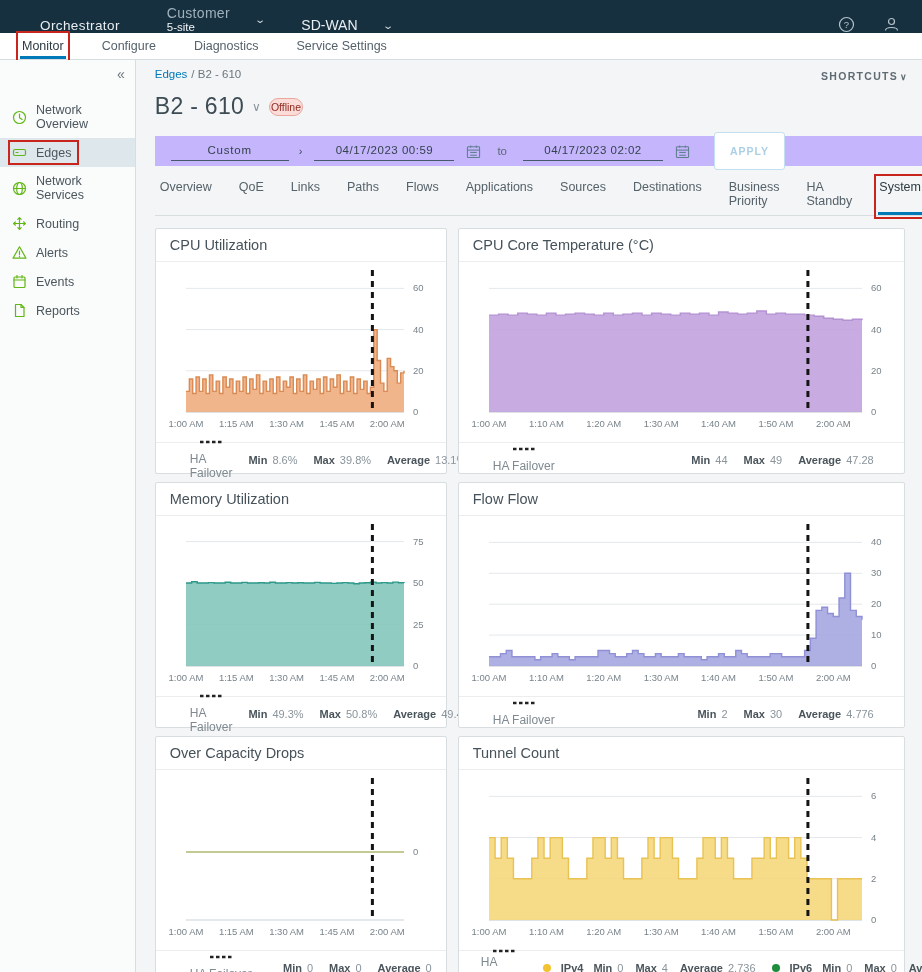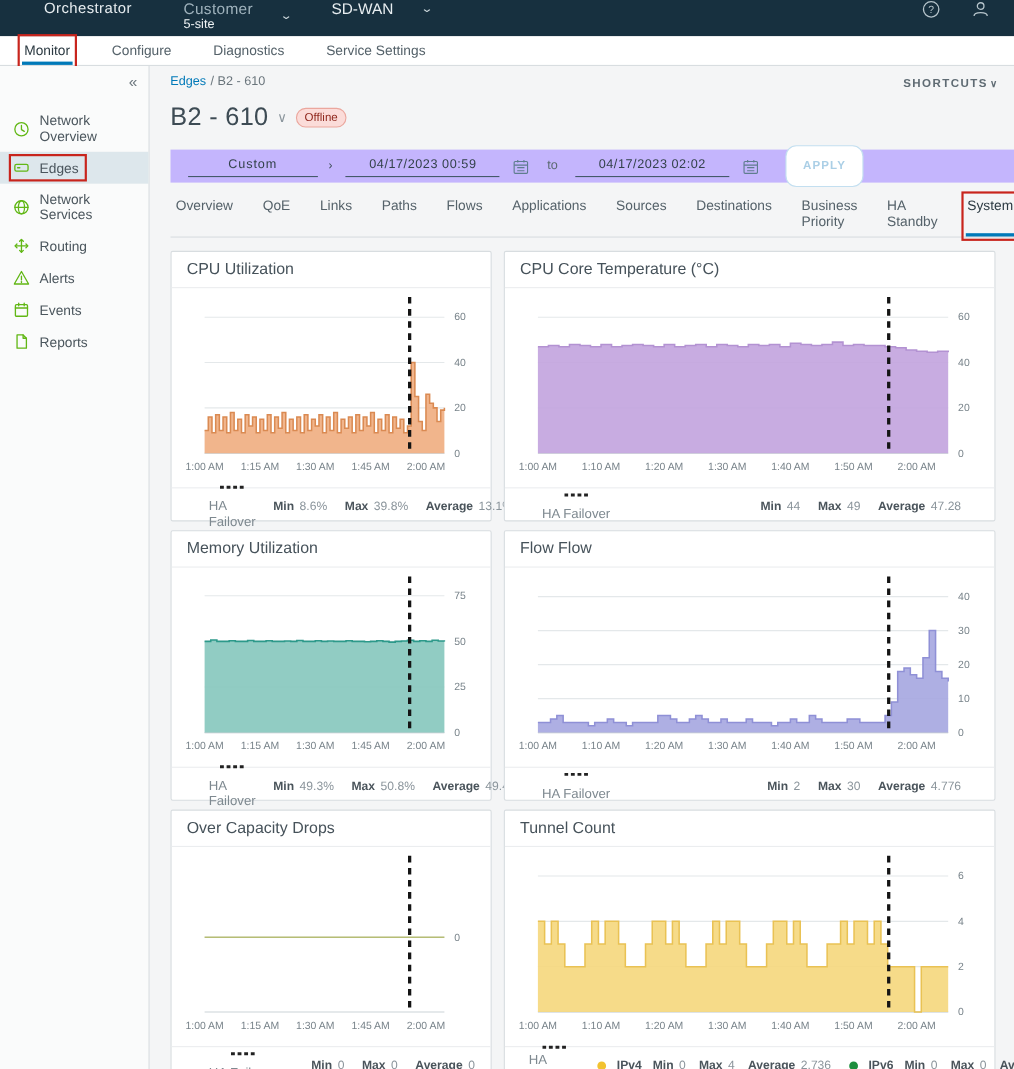--- a/index.html
+++ b/index.html
@@ -1,21 +1,21 @@
 <!DOCTYPE html>
 <html><head>
 <meta charset="utf-8">
 <style>
   * { margin:0; padding:0; box-sizing:border-box; }
   html,body { width:922px; height:972px; overflow:hidden; background:#f4f5f6;
     font-family:"Liberation Sans", sans-serif; color:#3d4b54; }
   .app { position:relative; width:922px; height:972px; }
 
   
-  .topbar { height:33px; background:#17303f; display:flex; align-items:flex-start; color:#e8eef1; }
+  .topbar { height:33px; background:#17303f; display:flex; align-items:flex-end; color:#e8eef1; }
   .brand { display:flex; align-items:center; padding:0 28px 0 40px; font-size:13.5px; letter-spacing:.4px; }
   .tb-sep { width:1px; background:rgba(255,255,255,.22); margin:4px 0; }
   .picker { display:flex; align-items:center; gap:26px; padding:0 18px; cursor:pointer; }
   .picker .pk-text { display:flex; flex-direction:column; justify-content:center; }
   .pk-label { font-size:14px; color:#9fb2bc; letter-spacing:.3px; }
   .pk-value { font-size:11.5px; color:#f0f4f6; }
   .pk-single { font-size:14px; }
   .chev { font-size:10px; color:#cfdade; transform:scaleX(1.4); }
   .tb-spacer { flex:1; }
   .tb-icon { display:flex; align-items:center; padding:0 14px; cursor:pointer; }
@@ -39,30 +39,30 @@
   main { flex:1; padding:8px 0 0 19px; position:relative; }
   .crumb-row { display:flex; align-items:center; font-size:11.5px; }
   .crumb-link { color:#0079b8; cursor:pointer; }
   .crumb-rest { color:#6a757c; margin-left:4px; }
   .shortcuts { position:absolute; right:14px; top:10px; font-size:10.5px; font-weight:bold; letter-spacing:1.3px; color:#5f6b73; cursor:pointer; }
   .shortcuts .chev2 { font-size:9px; margin-left:2px; }
 
   .title-row { margin-top:13px; display:flex; align-items:center; gap:8px; }
   .page-title { font-size:23px; font-weight:400; color:#3d4b54; letter-spacing:.3px; }
   .title-chev { color:#8a959c; font-size:12px; cursor:pointer; }
-  .status-badge { background:#fbdcd9; border:1px solid #eba79e; color:#90291f; font-size:10.5px; padding:2px 7px; border-radius:10px; }
+  .status-badge { background:#fbdcd9; border:1px solid #eba79e; color:#90291f; font-size:10.5px; padding:2px 1px; border-radius:10px; }
 
   .timebar { margin-top:16px; height:30px; background:#c4b5fd; display:flex; align-items:center; gap:10px; padding:0 10px 0 16px; font-size:11.5px; color:#33424b; }
   .tb-underline { border-bottom:1px solid #44596·6; border-bottom:1px solid #44596a; text-align:center; padding:3px 0 4px; letter-spacing:.8px; }
   .range-mode { width:118px; }
   .range-chev { color:#3c4c56; font-size:11px; margin:0 2px 0 0; }
   .date-field { width:140px; letter-spacing:.5px; }
   .cal-icon { width:15px; height:15px; margin-left:2px; cursor:pointer; }
   .to-label { color:#5c6a72; margin:0 6px; }
-  .apply-btn { margin-left:14px; background:#fff; border:1px solid #c3dff0; color:#abcfe6; font-size:10.5px; font-weight:bold; letter-spacing:1px; padding:12px 15px; border-radius:10px; cursor:default; }
+  .apply-btn { margin-left:14px; background:#fff; border:1px solid #c3dff0; color:#abcfe6; font-size:10.5px; font-weight:bold; letter-spacing:1px; padding:12px 15px; border-radius:3px; cursor:default; }
 
   .tabs { margin-top:12px; display:flex; gap:25px; border-bottom:1px solid #d8dde0; padding:0 0 0 4px; }
   .tab { font-size:12.5px; color:#55626a; padding:2px 1px 7px; cursor:pointer; }
   .tab.active { color:#2c3a42; border-bottom:3px solid #0079b8; padding-bottom:4px; }
 
   
   .charts { margin-top:12px; display:grid; grid-template-columns:292px 447px; column-gap:11px; row-gap:8px; }
   .chart-card { background:#fff; border:1px solid #d8dde0; border-radius:2px; height:246px; display:flex; flex-direction:column; }
   .chart-title { font-size:14.5px; color:#46525a; padding:8px 14px; border-bottom:1px solid #ebedef; }
   .chart-plot { flex:1; }

